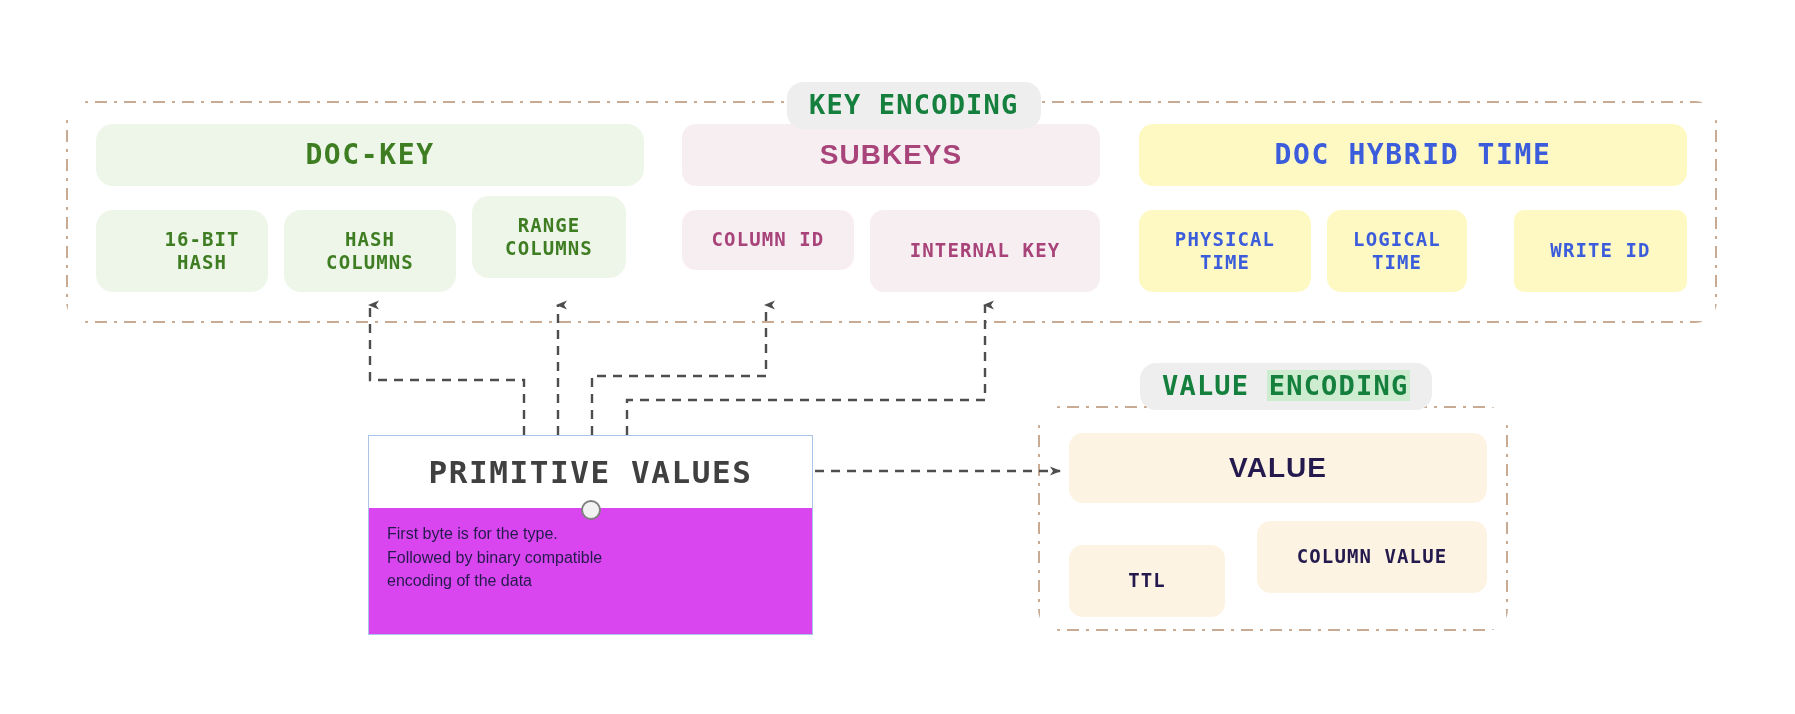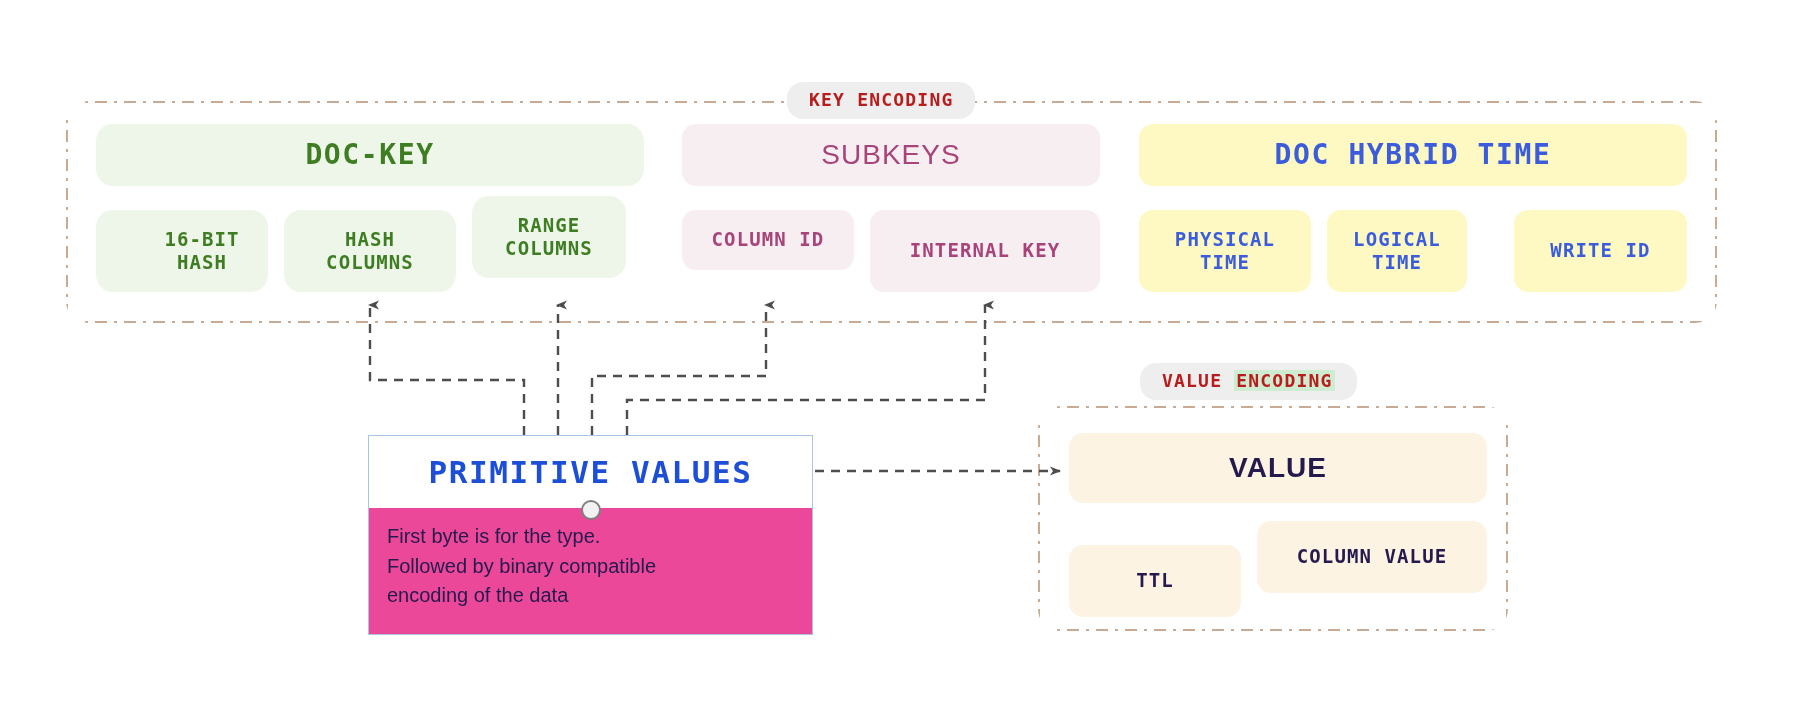--- a/index.html
+++ b/index.html
@@ -30,23 +30,23 @@
   #value-encoding-group{left:1038px;top:406px;width:470px;height:225px;}
 
   
   .group-title{
     position:absolute;
     background:#eeeeee;
     border-radius:16px;
     padding:7px 22px 9px 22px;
     font-family:"DejaVu Sans Mono","Liberation Mono",monospace;
     font-weight:bold;
-    font-size:18px;
+    font-size:27px;
     letter-spacing:1.2px;
-    color:#b91c1c;
+    color:#15803d;
     white-space:nowrap;
     z-index:6;
   }
   #key-encoding-title{left:787px;top:82px;}
   #value-encoding-title{left:1140px;top:363px;}
   .hl-green{background:#cdecd0;padding:0 2px;}
 
   
   .blk{
     position:absolute;
@@ -59,67 +59,67 @@
     white-space:pre-line;
     line-height:1.22;
   }
   .hdr{font-size:28px;letter-spacing:1.6px;}
   .sub{font-size:19px;letter-spacing:1.1px;}
 
   
   .t-green{background:#edf6e9;color:#3f7d23;border-radius:17px;}
   
   .t-mauve{background:#f7eef2;color:#a8447a;}
-  .t-mauve.hdr{font-family:"Liberation Sans","DejaVu Sans",sans-serif;font-weight:normal;letter-spacing:1px;}
+  .t-mauve.hdr{font-family:"Liberation Sans","DejaVu Sans",sans-serif;font-weight:bold;letter-spacing:1px;}
   
   .t-blue{background:#fef9c3;color:#3b5ddb;}
   
   .t-cream{background:#fdf3e3;color:#241a4d;}
   .t-cream.hdr{font-family:"Liberation Sans","DejaVu Sans",sans-serif;font-weight:bold;letter-spacing:1px;}
 
   
   #doc-key-header      {left:96px; top:124px; width:548px; height:62px;}
   #blk-16bit-hash      {left:96px; top:210px; width:172px; height:82px;padding-left:40px;}
   #blk-hash-columns    {left:284px;top:210px; width:172px; height:82px;}
   #blk-range-columns   {left:472px;top:196px; width:154px; height:82px;}
 
   #subkeys-header      {left:682px;top:124px; width:418px; height:62px;}
   #blk-column-id       {left:682px;top:210px; width:172px; height:60px;}
   #blk-internal-key    {left:870px;top:210px; width:230px; height:82px;}
 
   #doc-hybrid-header   {left:1139px;top:124px;width:548px; height:62px;}
   #blk-physical-time   {left:1139px;top:210px;width:172px; height:82px;}
   #blk-logical-time    {left:1327px;top:210px;width:140px; height:82px;}
-  #blk-write-id        {left:1514px;top:210px;width:173px; height:82px;}
+  #blk-write-id        {left:1514px;top:210px;width:173px; height:82px;border-radius:10px;}
 
   
   #value-header        {left:1069px;top:433px;width:418px; height:70px;}
-  #blk-ttl             {left:1069px;top:545px;width:172px; height:72px;}
+  #blk-ttl             {left:1069px;top:545px;width:156px; height:72px;}
   #blk-column-value    {left:1257px;top:521px;width:230px; height:72px;}
 
   
   #primitive-values-card{
     position:absolute;left:368px;top:435px;width:445px;height:200px;
     background:#ffffff;
     border:1px solid #a8c4e6;
     box-sizing:border-box;
     z-index:5;
   }
   #primitive-values-title{
     height:72px;display:flex;align-items:center;justify-content:center;
     font-family:"DejaVu Sans Mono","Liberation Mono",monospace;
-    font-weight:bold;font-size:31px;letter-spacing:1.6px;color:#1d4ed8;
+    font-weight:bold;font-size:31px;letter-spacing:1.6px;color:#404040;
   }
   #primitive-values-body{
     position:absolute;left:0;right:0;top:72px;bottom:0;
-    background:#ec4899;
+    background:#d946ef;
     padding:14px 18px 4px 18px;
     box-sizing:border-box;
     font-family:"Liberation Sans","DejaVu Sans",sans-serif;
-    font-size:20px;line-height:1.48;color:#241a4d;
+    font-size:16px;line-height:1.48;color:#241a4d;
     white-space:pre-line;
   }
   #primitive-values-dot{
     position:absolute;left:50%;top:64px;transform:translateX(-50%);
     width:16px;height:16px;border-radius:50%;
     background:#f2f2f2;border:2px solid #808080;
     z-index:7;
   }
 
   

